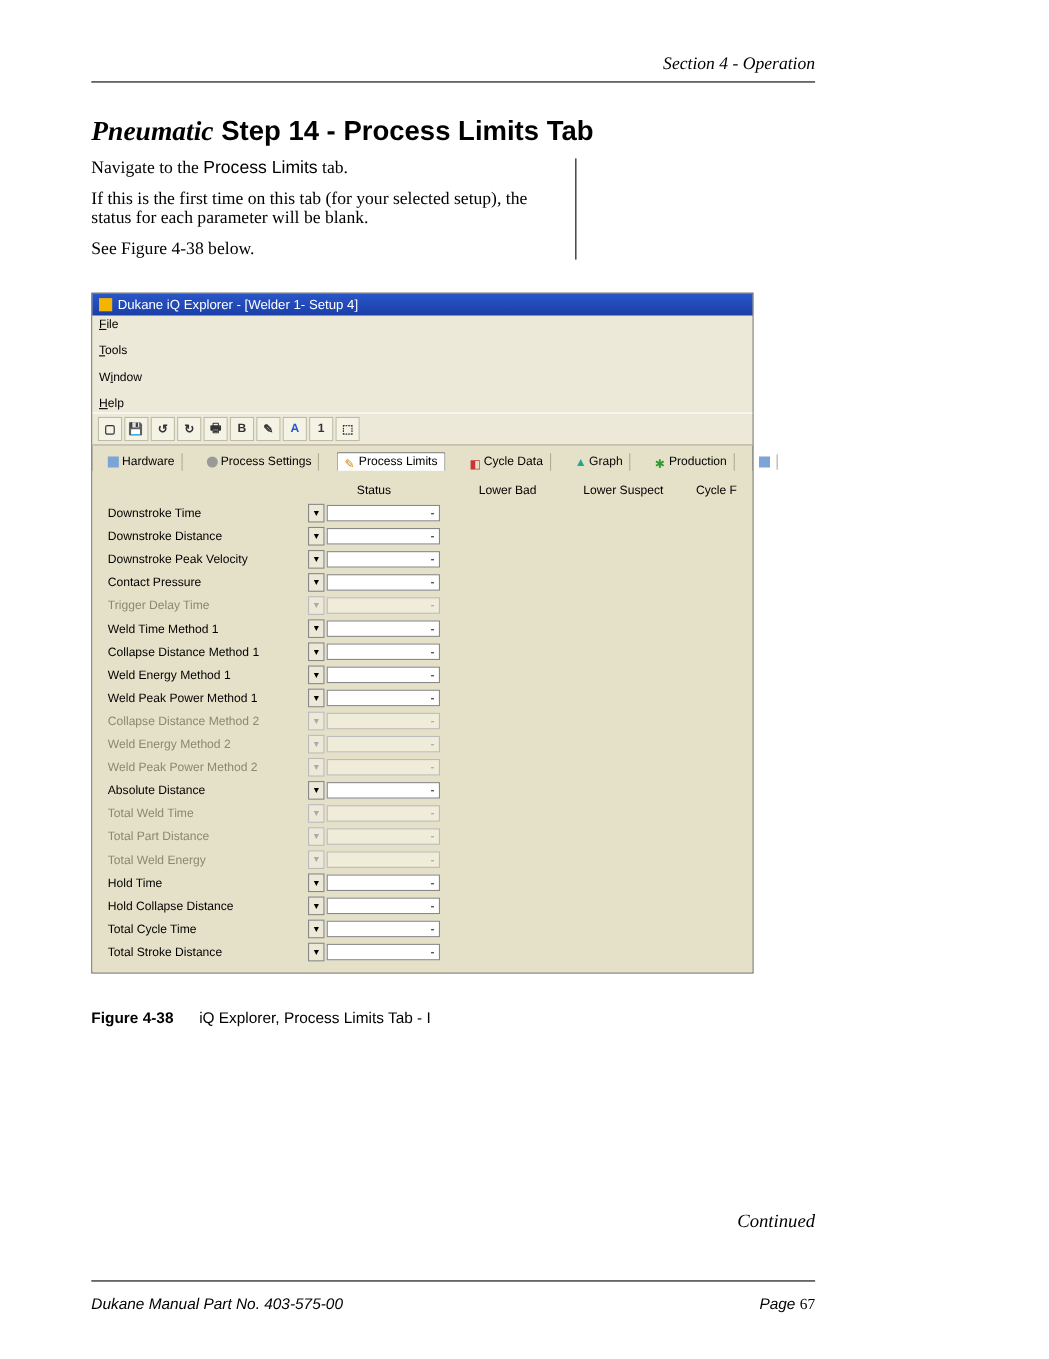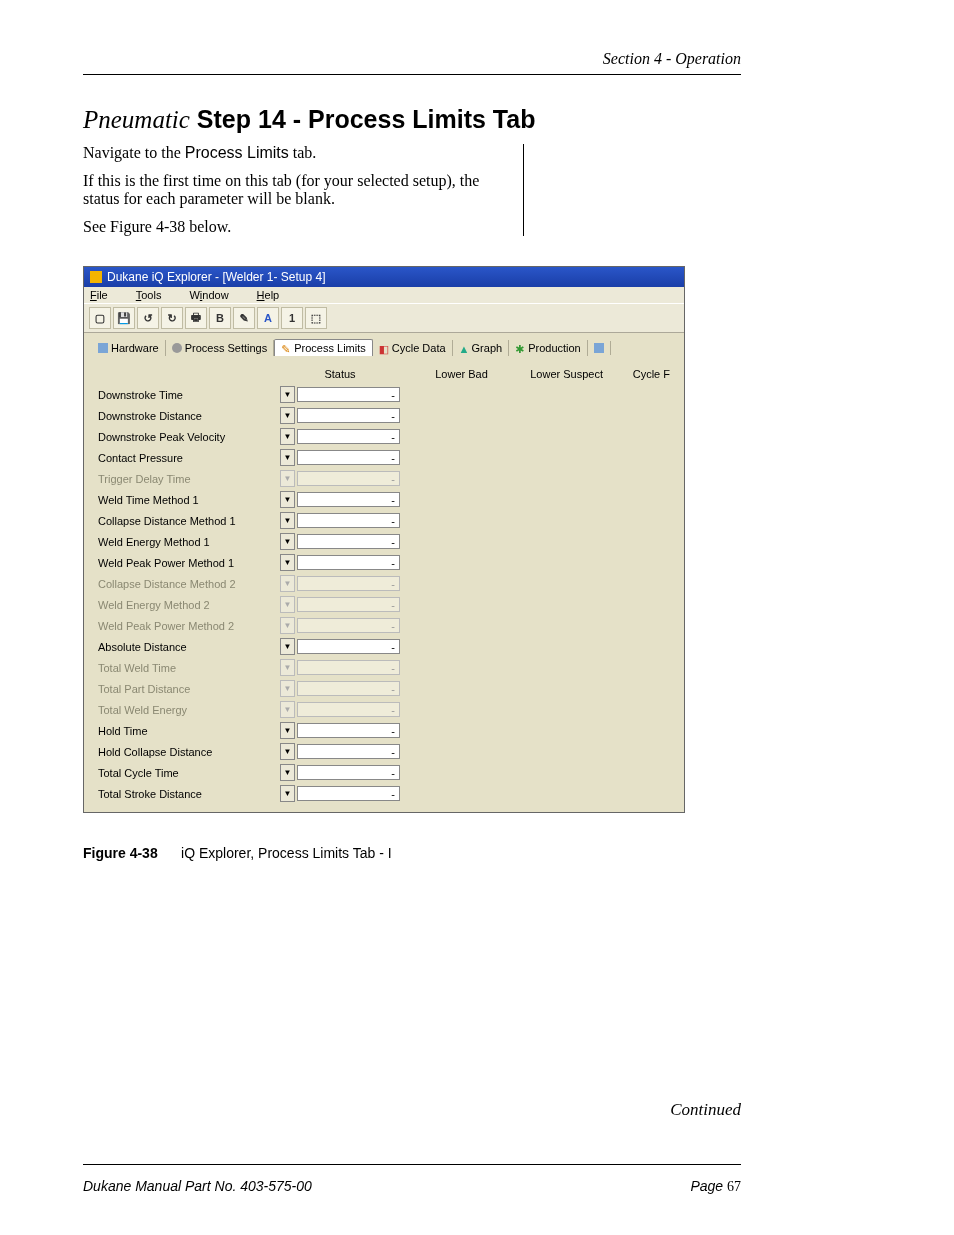--- a/index.html
+++ b/index.html
@@ -29,21 +29,21 @@
   }
   h1.step-title {
     font-family: Arial, Helvetica, sans-serif;
     font-size: 25px;
     font-weight: bold;
     margin: 0 0 10px 0;
   }
   h1.step-title .pneumatic {
     font-family: "Times New Roman", Times, serif;
     font-style: italic;
-    font-weight: normal;
+    font-weight: bold;
   }
   .instructions {
     font-size: 16px;
     max-width: 420px;
     border-right: 1px solid #000;
     padding-right: 20px;
     margin-bottom: 30px;
   }
   .instructions p { margin: 0 0 10px 0; }
   .instructions .sans { font-family: Arial, Helvetica, sans-serif; }
@@ -67,22 +67,23 @@
   }
   .titlebar .icon-sq {
     width: 12px; height: 12px;
     background: #f4b400;
     display: inline-block;
   }
   .menubar {
     background: #ece9d8;
     padding: 2px 6px;
     display: flex;
-    gap: 28px;
-    font-size: 11px;
+    gap: 12px;
+    font-size: 11px;
+    flex-direction: column;
   }
   .menubar .menu-item { }
   .menubar .menu-item u { text-decoration: underline; }
   .toolbar {
     background: #ece9d8;
     border-top: 1px solid #fff;
     border-bottom: 1px solid #aca899;
     padding: 3px 5px;
     display: flex;
     gap: 2px;
@@ -96,21 +97,21 @@
     justify-content: center;
     font-size: 11px;
     font-weight: bold;
     color: #333;
   }
   .tb-btn.blue { color: #2a56c8; }
 
   .tabbar {
     padding: 6px 8px 0 8px;
     display: flex;
-    gap: 0;
+    gap: 16px;
     font-size: 11px;
     align-items: center;
     flex-wrap: nowrap;
   }
   .tab {
     padding: 2px 6px;
     border-right: 1px solid #b0ac96;
     color: #000;
     display: inline-flex;
     align-items: center;

